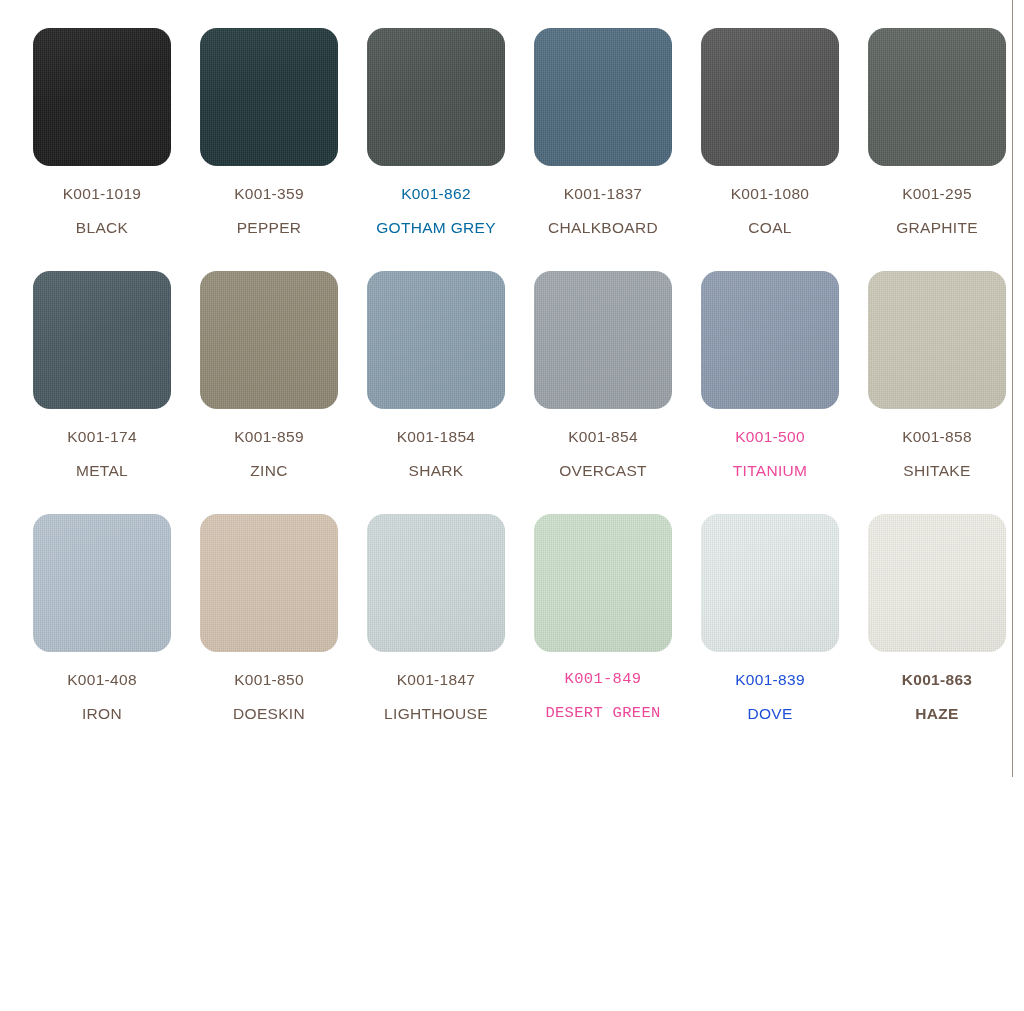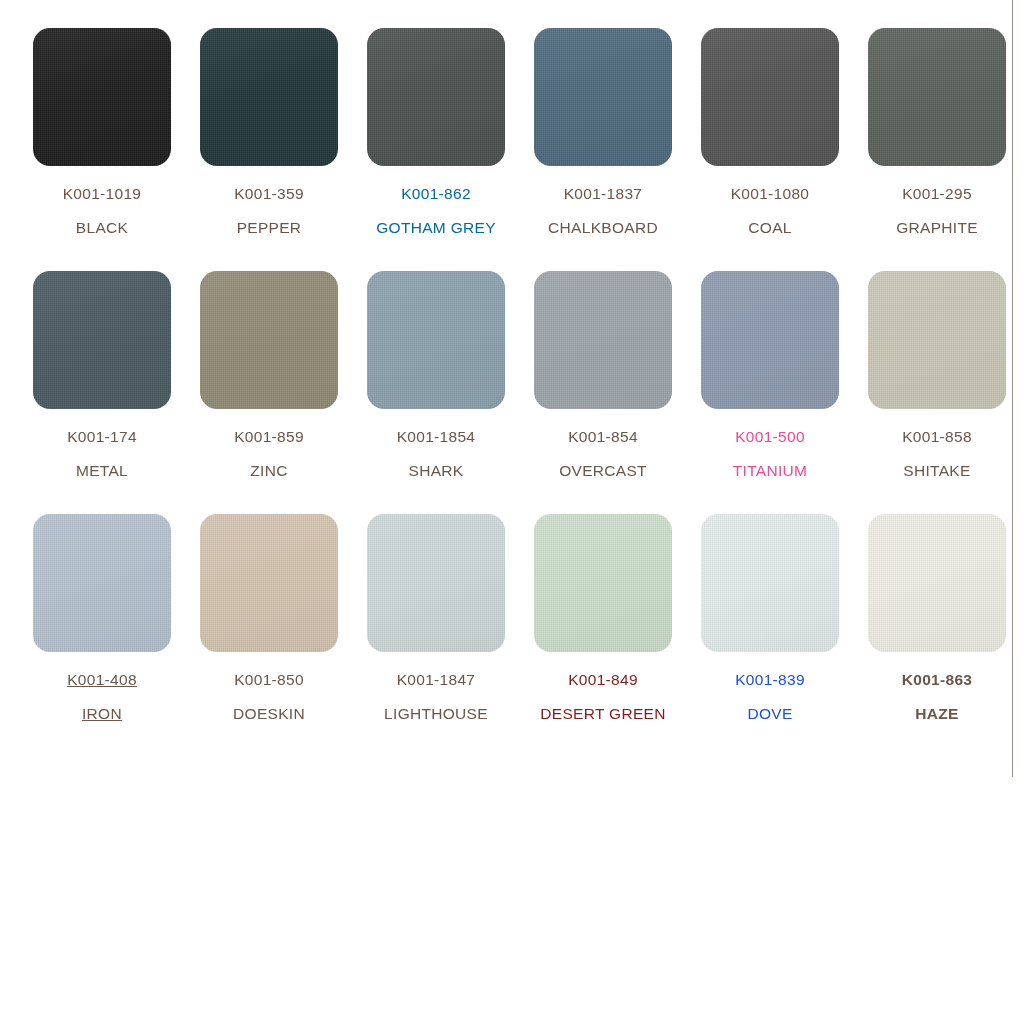--- a/index.html
+++ b/index.html
@@ -194,42 +194,42 @@
       </div>
       <div class="swatch-cell">
         <div class="swatch-chip" style="background-color: rgb(203, 200, 184);"></div>
         <div class="swatch-caption" style="color: rgb(107, 86, 74);">
           <div class="swatch-code">K001-858</div>
           <div class="swatch-name">SHITAKE</div>
         </div>
       </div>
       <div class="swatch-cell">
         <div class="swatch-chip" style="background-color: rgb(182, 195, 207);"></div>
-        <div class="swatch-caption" style="color: rgb(107, 86, 74); text-decoration: underline;">
+        <div class="swatch-caption" style="color: rgb(107, 86, 74);">
           <div class="swatch-code">K001-408</div>
           <div class="swatch-name">IRON</div>
         </div>
       </div>
       <div class="swatch-cell">
         <div class="swatch-chip" style="background-color: rgb(214, 197, 178);"></div>
         <div class="swatch-caption" style="color: rgb(107, 86, 74);">
           <div class="swatch-code">K001-850</div>
           <div class="swatch-name">DOESKIN</div>
         </div>
       </div>
       <div class="swatch-cell">
         <div class="swatch-chip" style="background-color: rgb(207, 218, 218);"></div>
         <div class="swatch-caption" style="color: rgb(107, 86, 74);">
           <div class="swatch-code">K001-1847</div>
           <div class="swatch-name">LIGHTHOUSE</div>
         </div>
       </div>
       <div class="swatch-cell">
         <div class="swatch-chip" style="background-color: rgb(205, 224, 204);"></div>
-        <div class="swatch-caption" style="color: #7f1d1d;">
+        <div class="swatch-caption" style="color: #ec4899; font-family: Liberation Mono, monospace;">
           <div class="swatch-code">K001-849</div>
           <div class="swatch-name">DESERT GREEN</div>
         </div>
       </div>
       <div class="swatch-cell">
         <div class="swatch-chip" style="background-color: rgb(229, 237, 236);"></div>
         <div class="swatch-caption" style="color: #1d4ed8;">
           <div class="swatch-code">K001-839</div>
           <div class="swatch-name">DOVE</div>
         </div>

